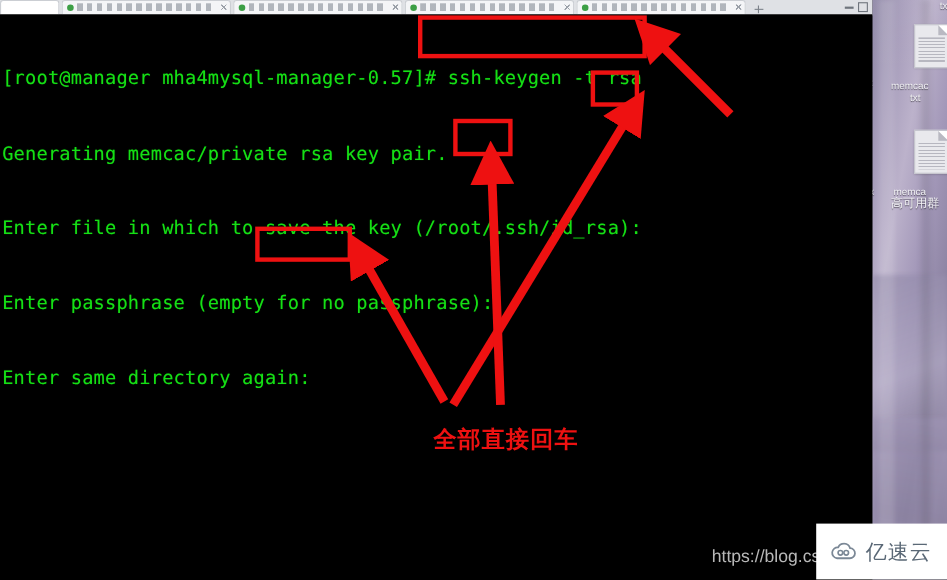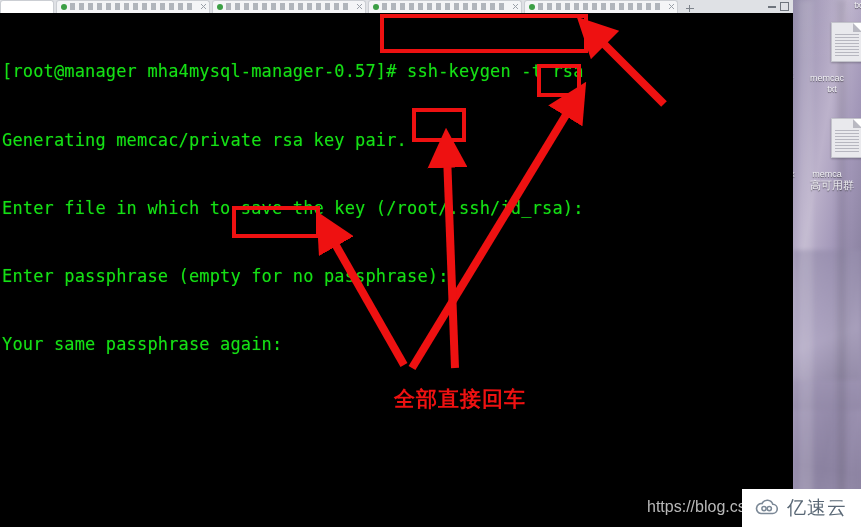--- a/index.html
+++ b/index.html
@@ -237,21 +237,21 @@
     color: #d9d9d9;
     font-family: "Liberation Sans", sans-serif;
     font-size: 16px;
     opacity: .85;
     white-space: nowrap;
   }
   #site-watermark {
     position: absolute;
     right: 0;
     bottom: 0;
-    height: 38px;
+    height: 51px;
     padding: 0 14px 0 12px;
     background: #ffffff;
     display: flex;
     align-items: center;
     gap: 7px;
   }
   #site-watermark .cloud-logo {
     width: 26px; height: 18px;
     position: relative;
   }
@@ -322,21 +322,21 @@
       <span class="boxc"></span>
     </div>
   </div>
 
   <div id="terminal">
     <div id="term-lines">
       <div class="line">[root@manager mha4mysql-manager-0.57]# ssh-keygen -t rsa</div>
       <div class="line">Generating memcac/private rsa key pair.</div>
       <div class="line">Enter file in which to save the key (/root/.ssh/id_rsa):</div>
       <div class="line">Enter passphrase (empty for no passphrase):</div>
-      <div class="line">Your same passphrase again:</div>
+      <div class="line">Enter same directory again:</div>
       
       
       
       
       
       
       
       
       
       

